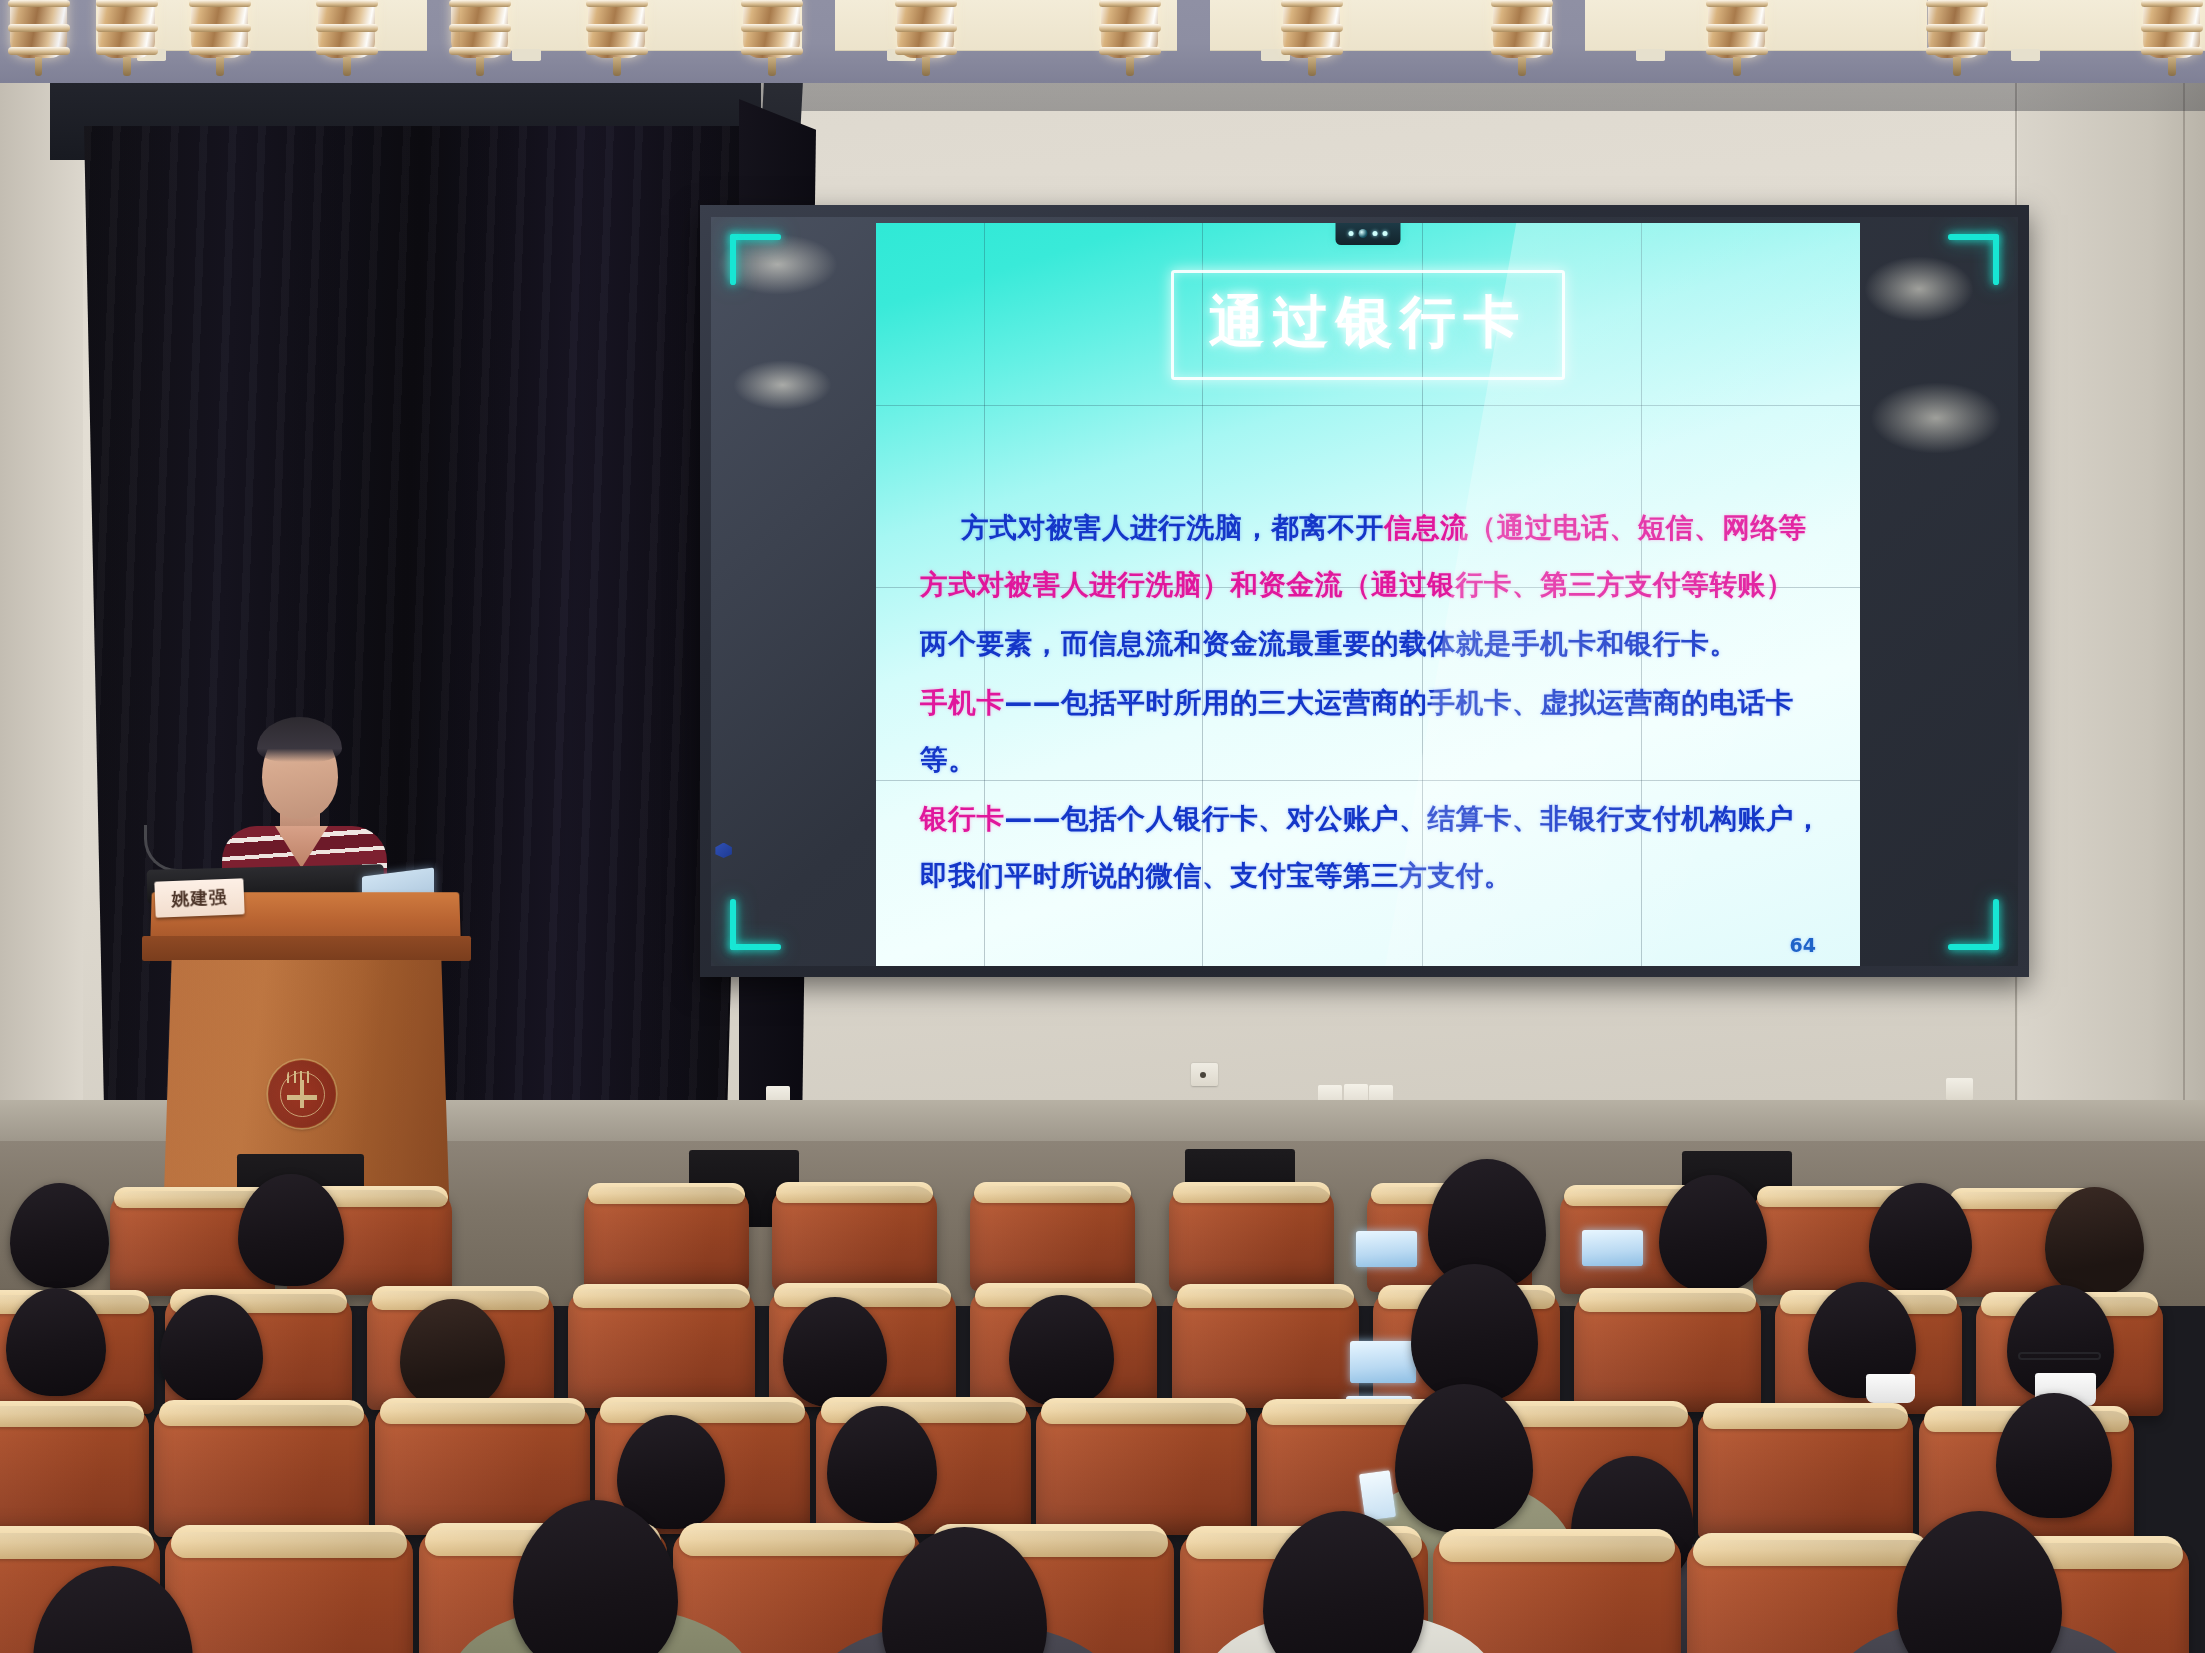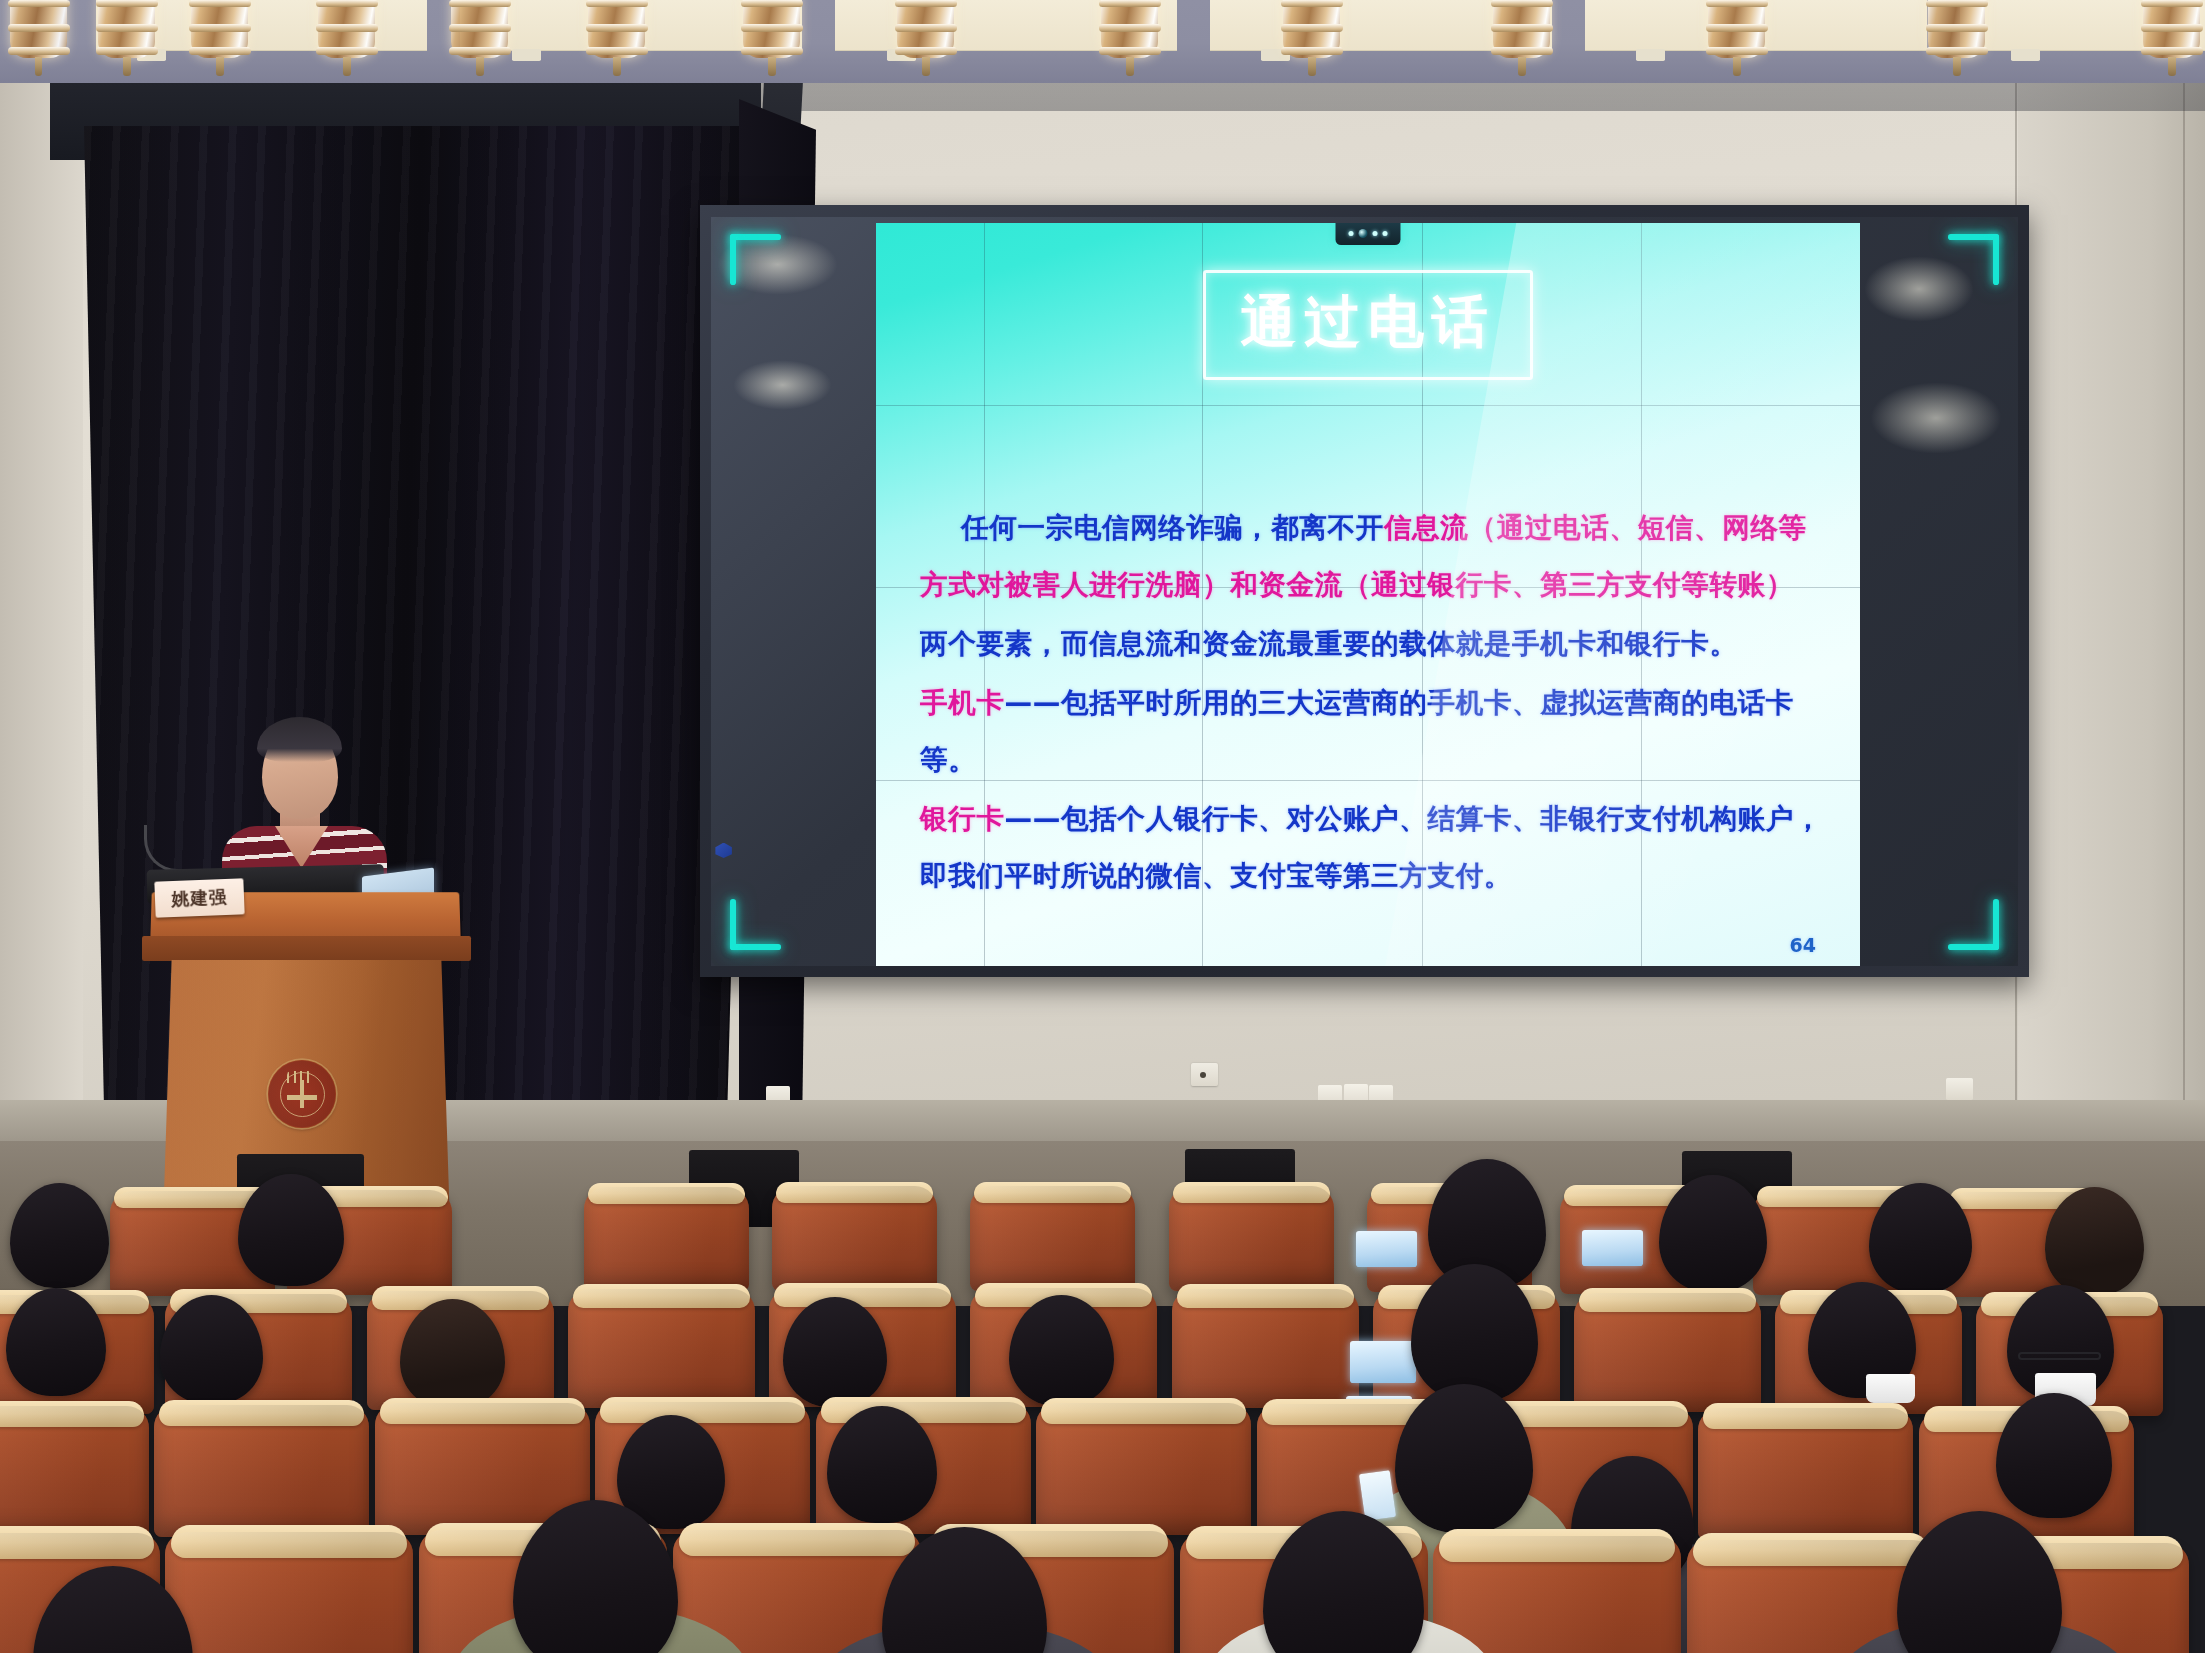--- a/index.html
+++ b/index.html
@@ -565,29 +565,29 @@
         <div class="seam-v" style="left:108px;"></div>
         <div class="seam-v" style="left:326px;"></div>
         <div class="seam-v" style="left:546px;"></div>
         <div class="seam-v" style="left:765px;"></div>
         <div class="seam-h" style="top:182px;"></div>
         <div class="seam-h" style="top:364px;"></div>
         <div class="seam-h" style="top:557px;"></div>
 
         <div class="slide-title-wrap">
           <div class="slide-title-box">
-            <div class="slide-title">通过电话</div>
+            <div class="slide-title">通过银行卡</div>
           </div>
         </div>
 
         <div class="slide-body">
 
           <div class="para">
             <div class="tline indent">
-              <span class="c-blue">任何一宗电信网络诈骗，都离不开</span><span class="c-pink">信息流（通过电话、短信、网络等</span>
+              <span class="c-blue">方式对被害人进行洗脑，都离不开</span><span class="c-pink">信息流（通过电话、短信、网络等</span>
             </div>
             <div class="tline">
               <span class="c-pink">方式对被害人进行洗脑）和资金流（通过银行卡、第三方支付等转账）</span>
             </div>
           </div>
 
           <div class="para">
             <div class="tline">
               <span class="c-blue">两个要素，而信息流和资金流最重要的载体就是手机卡和银行卡。</span>
             </div>

